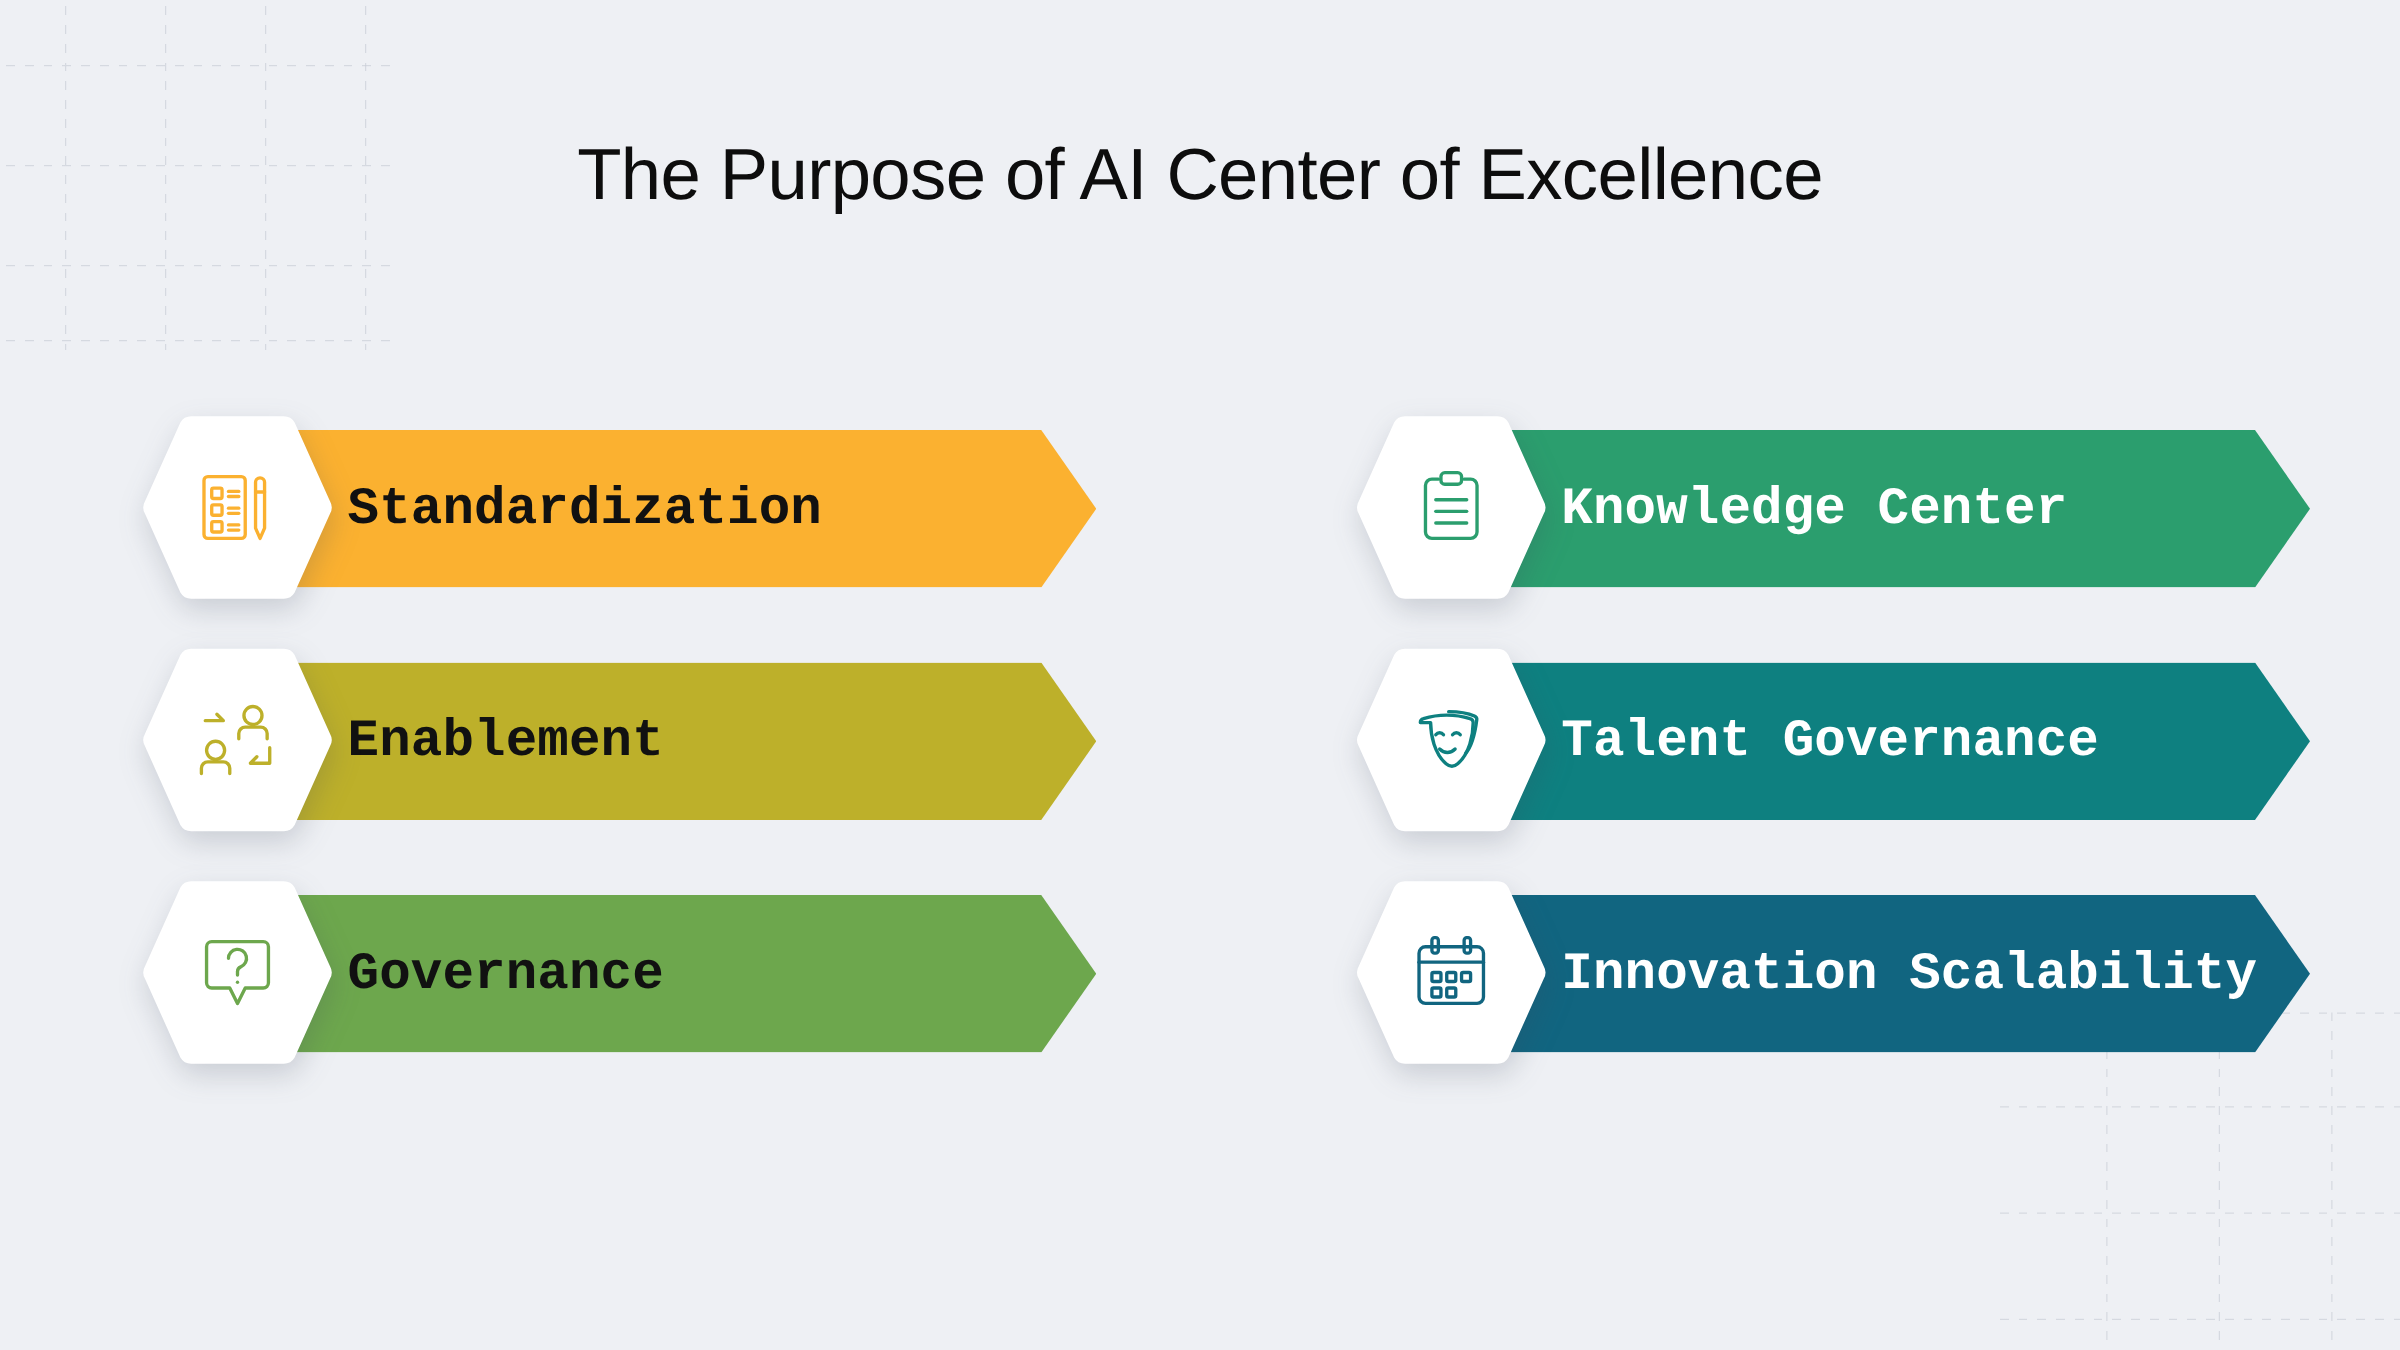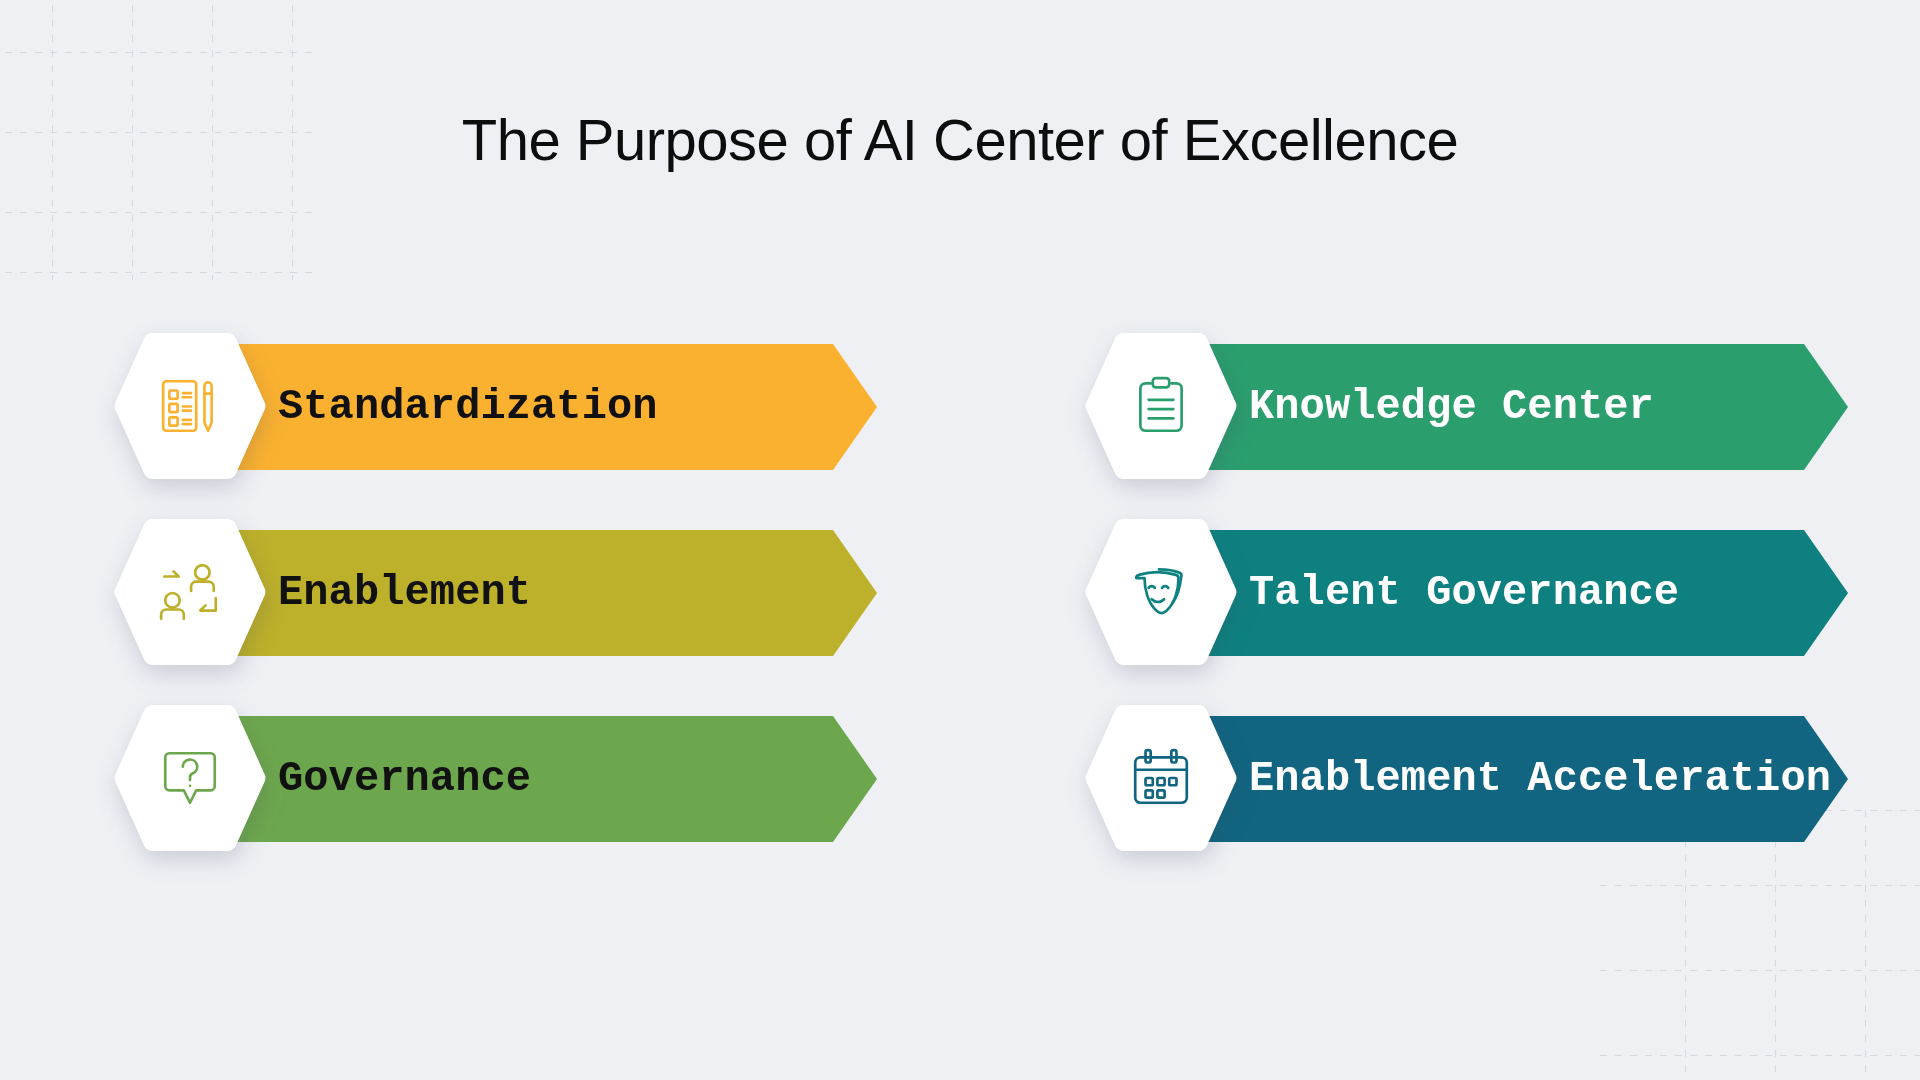--- a/index.html
+++ b/index.html
@@ -260,21 +260,21 @@
       <path d="M30 10c8 0 16 1.6 20 3.4 1.3.6 2 1.7 1.8 3-1 8-3.4 20-8.6 26"></path>
       <path d="M8 18.5c0-1.5 1-2.7 2.5-3.1C15 14 22 12.7 28.5 12.7S42 14 46.5 15.4c1.5.4 2.5 1.6 2.5 3.1 0 10-3 24-12 32-3 2.6-6 2.6-9 0-9-8-12-22-12-32z"></path>
       <path d="M20 28c1.6-2.2 4.4-2.2 6 0"></path>
       <path d="M33 28c1.6-2.2 4.4-2.2 6 0"></path>
       <path d="M23 39c3.5 3.6 8.5 3.6 12 0"></path>
     </svg>
         </div>
       </div>
       <div class="item">
         <div class="banner" style="background: rgb(17, 101, 128);">
-          <span class="banner-label" style="color: rgb(255, 255, 255);">Enablement Acceleration</span>
+          <span class="banner-label" style="color: rgb(255, 255, 255);">Innovation Scalability</span>
         </div>
         <div class="hex">
   <svg viewBox="0 0 156 152" xmlns="http://www.w3.org/2000/svg">
     <path d="M41 3 H115 a10 10 0 0 1 8.7 5 L152 71 a10 10 0 0 1 0 10 L123.7 144 a10 10 0 0 1 -8.7 5 H41 a10 10 0 0 1 -8.7 -5 L4 81 a10 10 0 0 1 0 -10 L32.3 8 A10 10 0 0 1 41 3 Z" fill="#ffffff"></path>
   </svg>
         </div>
         <div class="icon-wrap" style="color: rgb(17, 101, 128);">
     <svg viewBox="0 0 64 64" fill="none" stroke="currentColor" stroke-width="2.6" stroke-linecap="round" stroke-linejoin="round">
       <rect x="7" y="12" width="50" height="44" rx="5"></rect>
       <line x1="7" y1="24" x2="57" y2="24"></line>

